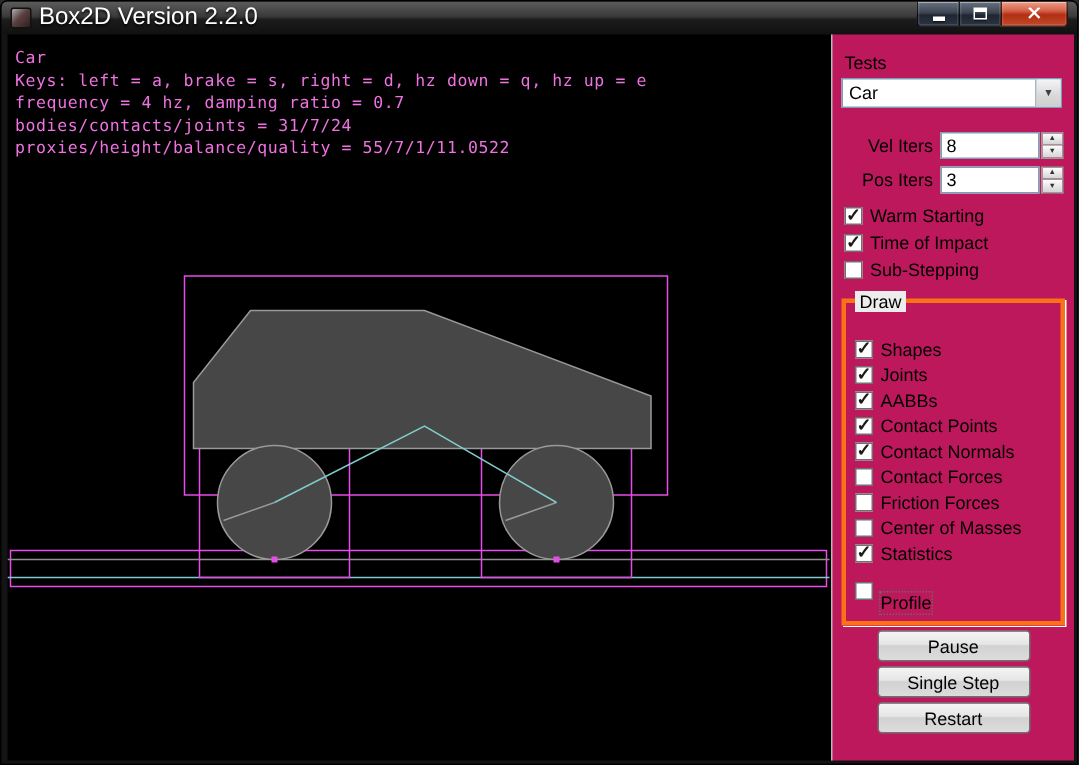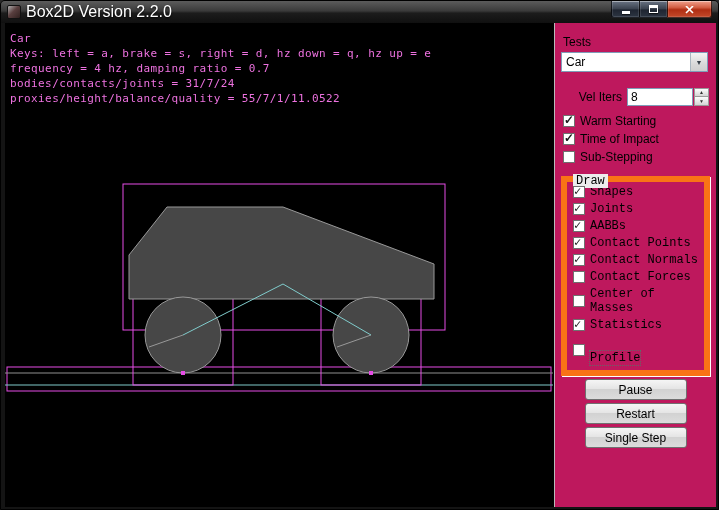--- a/index.html
+++ b/index.html
@@ -93,22 +93,22 @@
     flex: none; margin-right: 5px; position: relative;
   }
   .check-glyph {
     display: none; position: absolute; left: 0; top: -3px;
     font-size: 12px; font-weight: bold; color: #1a1a1a;
   }
   .cb-box.checked .check-glyph { display: block; }
   .focus-dotted { outline: 1px dotted #666; margin-top: 16px; }
 
   .group {
-    margin: 12px 6px 0 6px; border: 6px solid #f97316; box-shadow: 1px 1px 0 #fff;
-    position: relative; padding: 3px 0 2px 4px; font-family: Liberation Mono, monospace;
+    margin: 12px 6px 0 6px; border: 3px solid #f97316; box-shadow: 1px 1px 0 #fff;
+    position: relative; padding: 24px 0 2px 4px;
   }
   .group-legend {
     position: absolute; top: -8px; left: 6px; background: #ececec; padding: 0 3px;
   }
   .group .cb-row { margin: 0 0 3px 2px; }
 
   .action-btn {
     display: block; width: 102px; height: 21px; margin: 3px auto 0;
     background: linear-gradient(180deg,#f5f5f5,#e5e5e5 45%,#d2d2d2 50%,#dcdcdc);
     border: 1px solid #707070; border-radius: 3px;
@@ -183,20 +183,28 @@
 
       <div class="num-row first">
         <span class="num-label">Vel Iters</span>
         <input class="num-input" value="8" style="">
         <span class="spinner">
           <span class="spin-btn">▲</span>
           <span class="spin-btn">▼</span>
         </span>
       </div>
 
+      <div class="num-row">
+        <span class="num-label">Pos Iters</span>
+        <input class="num-input" value="3" style="">
+        <span class="spinner">
+          <span class="spin-btn">▲</span>
+          <span class="spin-btn">▼</span>
+        </span>
+      </div>
 
 
       <div class="cb-section">
         <div class="cb-row">
           <span class="cb-box checked">
               <span class="check-glyph">✓</span>
             </span>
           <span class="cb-label">Warm Starting</span>
         </div>
         <div class="cb-row">
@@ -243,33 +251,37 @@
               <span class="check-glyph">✓</span>
             </span>
           <span class="cb-label">Contact Normals</span>
         </div>
         <div class="cb-row">
           <span class="cb-box"></span>
           <span class="cb-label">Contact Forces</span>
         </div>
         <div class="cb-row">
           <span class="cb-box"></span>
+          <span class="cb-label">Friction Forces</span>
+        </div>
+        <div class="cb-row">
+          <span class="cb-box"></span>
           <span class="cb-label">Center of Masses</span>
         </div>
         <div class="cb-row">
           <span class="cb-box checked">
               <span class="check-glyph">✓</span>
             </span>
           <span class="cb-label">Statistics</span>
         </div>
         <div class="cb-row">
           <span class="cb-box"></span>
           <span class="cb-label focus-dotted">Profile</span>
         </div>
       </div>
 
       <button class="action-btn first">Pause</button>
+      <button class="action-btn">Single Step</button>
       <button class="action-btn">Restart</button>
-      <button class="action-btn">Single Step</button>
 
     </div>
   </div>
 </div>
 
 </body></html>

